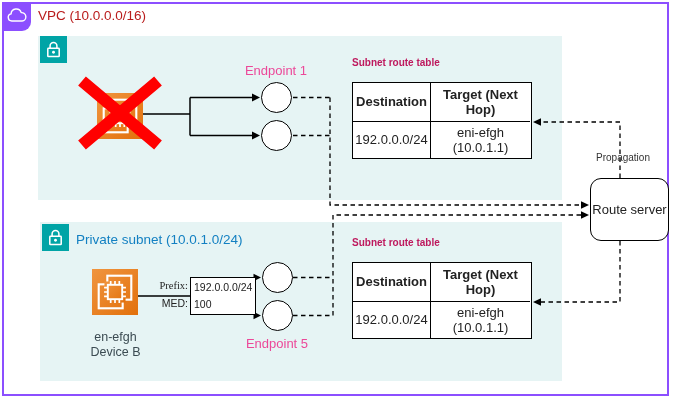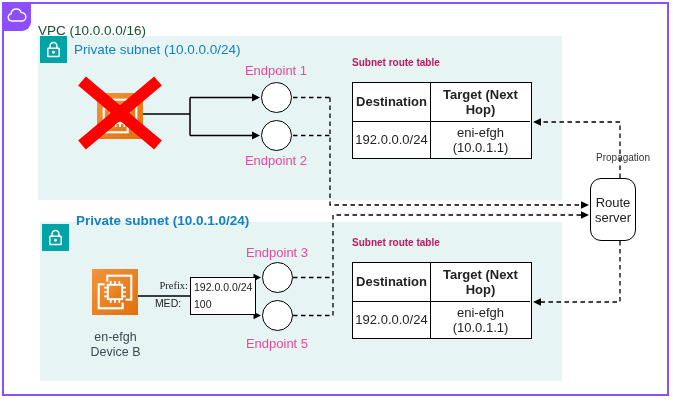--- a/index.html
+++ b/index.html
@@ -3,21 +3,21 @@
 <meta charset="utf-8">
 <style>
   html,body{margin:0;padding:0;background:#fff;}
   #stage{position:relative;width:673px;height:403px;background:#fff;
          font-family:"Liberation Sans","DejaVu Sans",sans-serif;color:#222;overflow:hidden;}
   .abs{position:absolute;}
   
   .vpc-frame{left:2px;top:2px;width:667px;height:394px;border:2px solid #8C4FFF;box-sizing:border-box;}
   .vpc-icon{left:2px;top:2px;width:29px;height:29px;background:#8C4FFF;border-radius:0 0 9px 0;
             display:flex;align-items:center;justify-content:center;z-index:4;}
-  .vpc-label{left:38px;top:23px;font-size:13.5px;color:#14532d;z-index:4;}
+  .vpc-label{left:38px;top:8px;font-size:13.5px;color:#b91c1c;z-index:4;}
   
   .subnet{background:#E6F4F4;z-index:1;}
   .subnet1{left:38px;top:36px;width:524px;height:164px;}
   .subnet2{left:40px;top:222px;width:522px;height:159px;}
   .lock-icon{width:27px;height:27px;background:#00A4A6;display:flex;align-items:center;justify-content:center;z-index:4;}
   .subnet-label{font-size:13.5px;color:#1380C2;z-index:4;}
   
   .dev-icon{z-index:4;}
   .dev-label{font-size:12.5px;line-height:14.5px;text-align:center;color:#3B4B52;z-index:4;}
   
@@ -29,21 +29,21 @@
   .bgp-side{font-size:10.5px;color:#222;text-align:right;width:40px;z-index:4;}
   
   .rt-title{font-size:10px;font-weight:bold;color:#be185d;z-index:4;}
   .rt{width:180px;border:1.5px solid #000;background:#fff;box-sizing:border-box;display:grid;
       grid-template-columns:78px 99px;grid-template-rows:38.5px 36.5px;z-index:4;}
   .rt-cell{display:flex;align-items:center;justify-content:center;text-align:center;
            font-size:13px;line-height:15px;padding:1px 4px;box-sizing:border-box;}
   .rt-head{font-weight:bold;border-bottom:1.5px solid #000;}
   .rt-col1{border-right:1.5px solid #000;}
   
-  .route-server{left:590px;top:178px;width:46px;height:63px;border:1.5px solid #000;border-radius:11px;
+  .route-server{left:590px;top:178px;width:79px;height:63px;border:1.5px solid #000;border-radius:11px;
                 background:#fff;box-sizing:border-box;display:flex;align-items:center;justify-content:center;
                 text-align:center;font-size:13px;line-height:15px;z-index:4;}
   .prop-label{left:590px;top:152px;width:66px;text-align:center;font-size:10px;color:#333;
               white-space:nowrap;z-index:4;}
   svg.overlay{left:0;top:0;width:673px;height:403px;z-index:2;pointer-events:none;}
   svg.xmark{left:76px;top:76px;width:88px;height:74px;z-index:5;pointer-events:none;}
 </style>
 </head>
 <body>
 
@@ -94,30 +94,29 @@
     <polygon points="533,302 541,298.2 541,305.8" fill="#000"></polygon>
   </svg>
 
   <div class="abs lock-icon" style="left:40px;top:36px;">
     <svg width="23" height="23" viewBox="0 0 27 27">
       <path d="M9.5 12 V9.3 a4 4 0 0 1 8 0 V12" fill="none" stroke="#fff" stroke-width="1.8"></path>
       <rect x="6.8" y="12" width="13.4" height="9.8" rx="0.8" fill="none" stroke="#fff" stroke-width="1.8"></rect>
       <circle cx="13.5" cy="16.8" r="1.7" fill="#fff"></circle>
     </svg>
   </div>
-  <div class="abs subnet-label" style="left:74px;top:42px;">Private subnet (10.0.0.0/24)</div>
 
   <div class="abs lock-icon" style="left:42px;top:224px;">
     <svg width="23" height="23" viewBox="0 0 27 27">
       <path d="M9.5 12 V9.3 a4 4 0 0 1 8 0 V12" fill="none" stroke="#fff" stroke-width="1.8"></path>
       <rect x="6.8" y="12" width="13.4" height="9.8" rx="0.8" fill="none" stroke="#fff" stroke-width="1.8"></rect>
       <circle cx="13.5" cy="16.8" r="1.7" fill="#fff"></circle>
     </svg>
   </div>
-  <div class="abs subnet-label" style="left:76px;top:213px;font-weight:bold;">Private subnet (10.0.1.0/24)</div>
+  <div class="abs subnet-label" style="left:76px;top:232px;">Private subnet (10.0.1.0/24)</div>
 
   <div class="abs dev-icon" style="left:97px;top:93px;">
     <svg width="46" height="46" viewBox="0 0 48 48">
       <defs>
         <linearGradient id="ogA" x1="0" y1="0" x2="1" y2="1">
           <stop offset="0" stop-color="#F0953F"></stop>
             <stop offset="1" stop-color="#E2700B"></stop>
         </linearGradient>
       </defs>
       <rect width="48" height="48" fill="url(#ogA)"></rect>
@@ -148,29 +147,27 @@
     </svg>
   </div>
   <div class="abs dev-label" style="left:63px;top:330px;width:105px;">
     <div>en-efgh</div>
     <div>Device B</div>
   </div>
 
   <div class="abs ep-label" style="left:226px;top:63px;">Endpoint 1</div>
   <div class="abs ep" style="left:261px;top:82px;"></div>
   <div class="abs ep" style="left:261px;top:120px;"></div>
-  <div class="abs ep-label" style="left:226px;top:153px;">Endpoint 2</div>
 
-  <div class="abs ep-label" style="left:227px;top:245px;">Endpoint 3</div>
   <div class="abs ep" style="left:262px;top:262px;"></div>
   <div class="abs ep" style="left:262px;top:300px;"></div>
   <div class="abs ep-label" style="left:227px;top:336px;">Endpoint 5</div>
 
   <div class="abs bgp-side" style="left:148px;top:280px;font-family:Liberation Serif, serif;">Prefix:</div>
-  <div class="abs bgp-side" style="left:148px;top:297px;text-align:center;">MED:</div>
+  <div class="abs bgp-side" style="left:148px;top:297px;">MED:</div>
   <div class="abs bgp-box">
     <div>192.0.0.0/24</div>
     <div>100</div>
   </div>
 
   <div class="abs rt-title" style="left:352px;top:57px;">Subnet route table</div>
   <div class="abs rt" style="left:352px;top:82px;">
     <div class="rt-cell rt-head rt-col1">Destination</div>
     <div class="rt-cell rt-head">Target (Next Hop)</div>
     <div class="rt-cell rt-col1">192.0.0.0/24</div>

